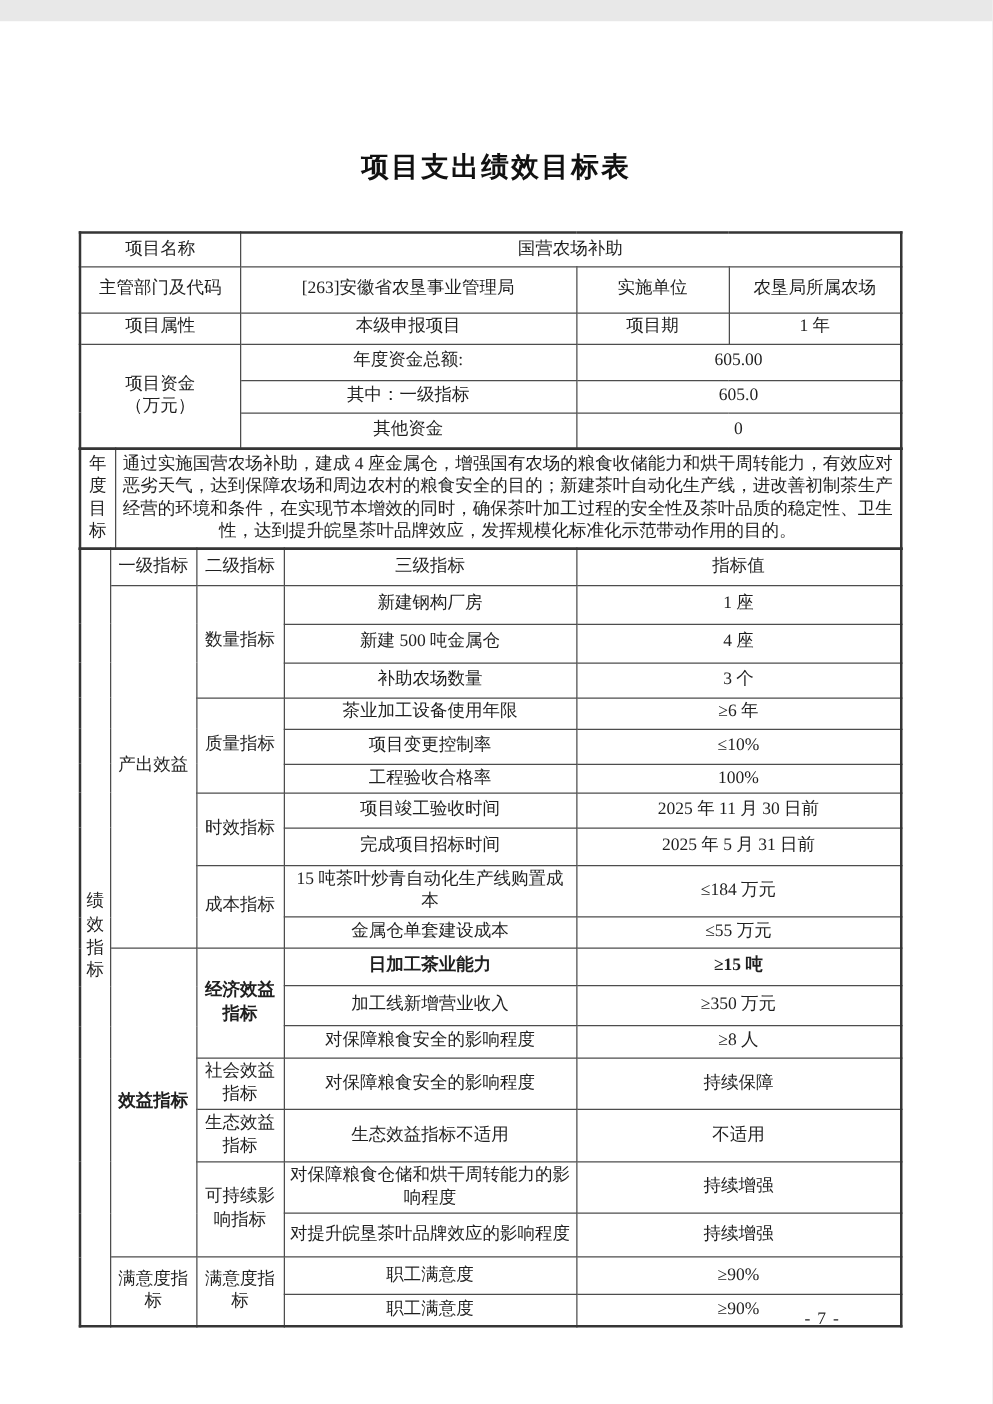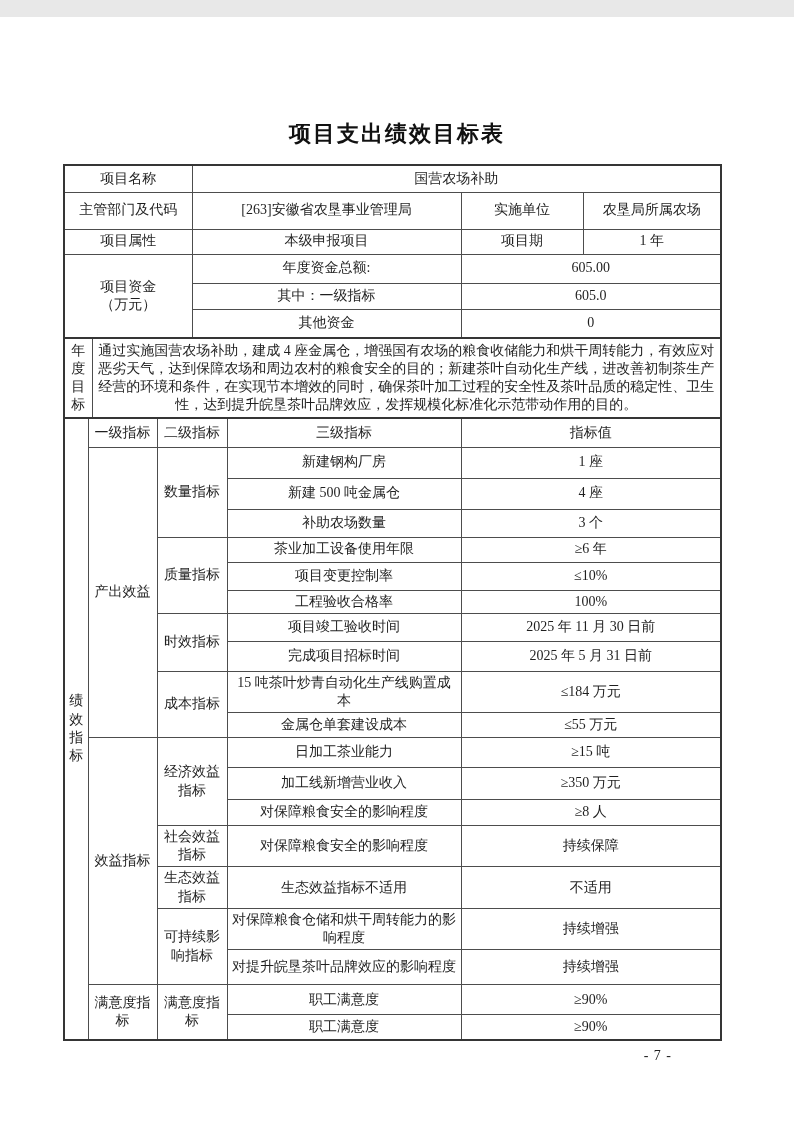--- a/index.html
+++ b/index.html
@@ -8,33 +8,33 @@
     font-family:"Liberation Serif","DejaVu Serif",serif;color:#1f1f1f;overflow:hidden;
   }
   .title{
     position:absolute;top:102px;left:0;width:100%;margin:0;
     text-align:center;font-size:22px;font-weight:bold;letter-spacing:2px;color:#111;
   }
   .subtitle{
     position:absolute;top:142px;left:0;width:100%;
     text-align:center;font-size:14px;letter-spacing:1px;
   }
-  .tables{position:absolute;left:63px;top:147px;width:572px;}
+  .tables{position:absolute;left:63px;top:168px;width:572px;}
   table.t{
     border-collapse:collapse;table-layout:fixed;width:657px;
     border:2px solid #353535;
   }
   table.t + table.t{margin-top:-2px;}
   .t td{
     border:1px solid #4d4d4d;font-size:14px;line-height:1.3;
     text-align:center;vertical-align:middle;padding:2px 3px;
     overflow:hidden;
   }
   .bb2{border-bottom-width:2px;border-bottom-color:#3a3a3a;}
-  .bt2{border-top-width:2px;border-top-color:#3a3a3a;}
+  .bt2{border-top-width:2px;border-top-color:#3a3a3a;font-weight:bold;}
   .pre{white-space:pre-line;}
   .left{text-align:left;}
   .ind0{padding-left:8px;}
   .ind1{padding-left:18px;}
   .ind2{padding-left:54px;}
   .goaltext{
     text-align:justify;padding:5px 7px;line-height:19px;font-size:14px;vertical-align:top;border-radius:12px;
   }
   .sidecell{
     padding:0 2px;line-height:24px;word-break:break-all;letter-spacing:0;

